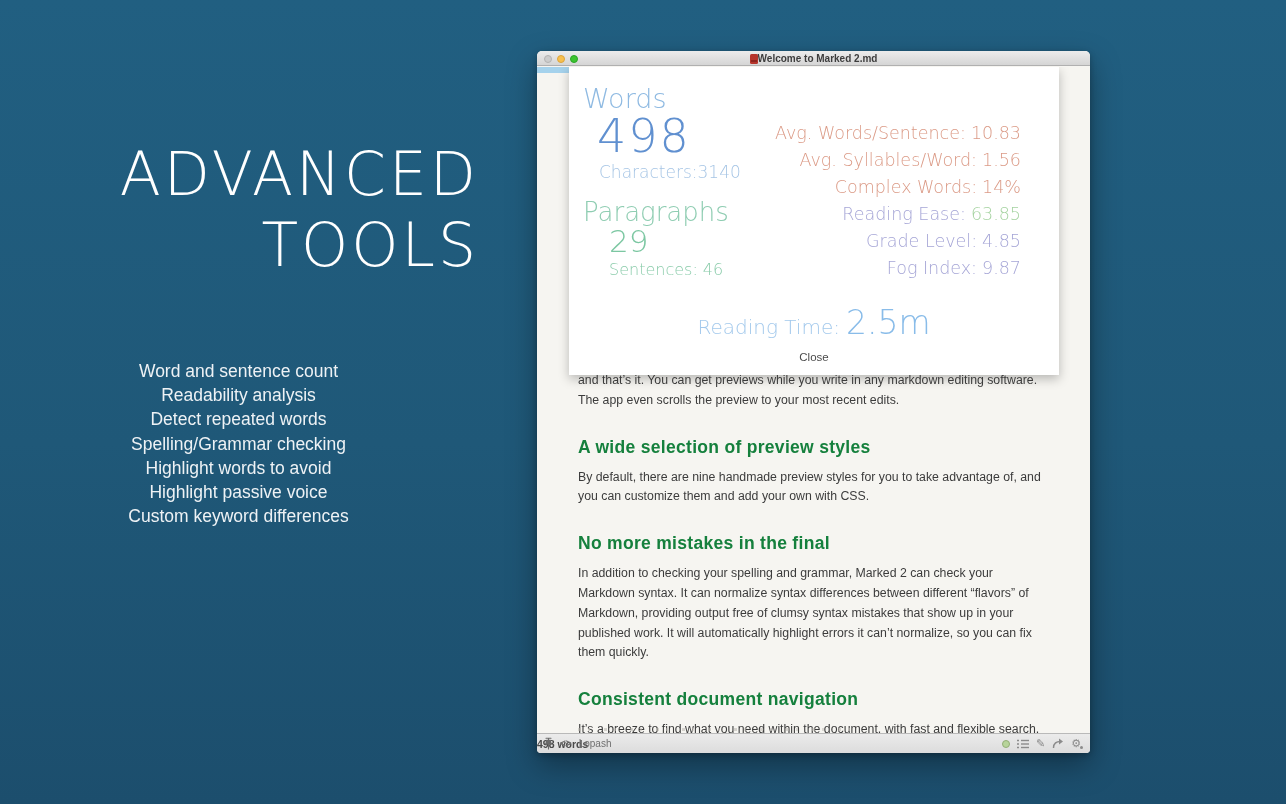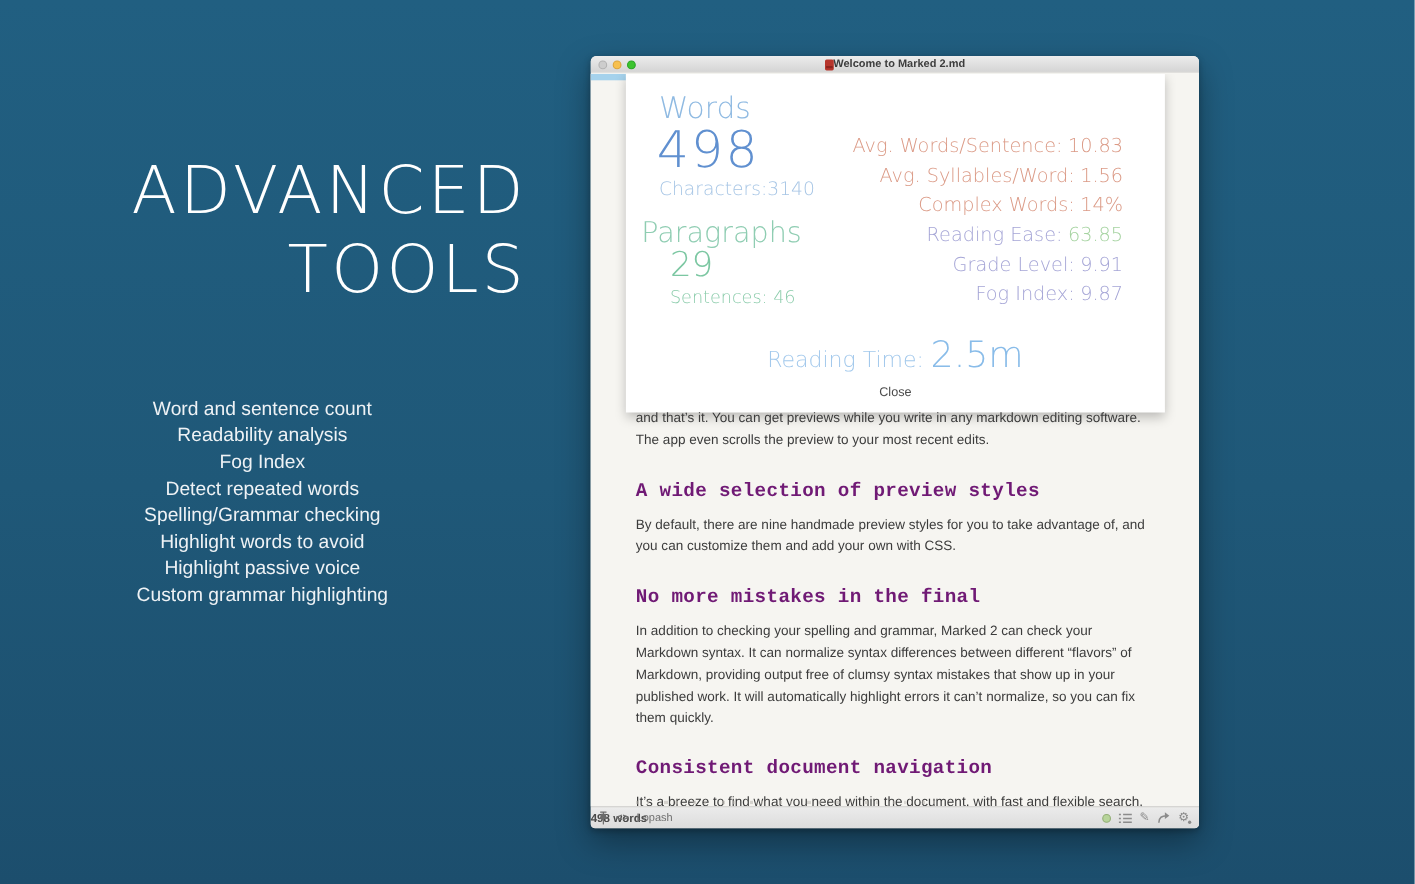--- a/index.html
+++ b/index.html
@@ -55,21 +55,21 @@
   }
   .progress-strip { position:absolute; left:0; top:0; width:32px; height:6px; background:#a5d2ec; }
 
   
   .stats-panel {
     position:absolute; left:32px; top:0; width:490px; height:308px;
     background:#ffffff; box-shadow:0 4px 10px rgba(0,0,0,0.25);
     font-family:"DejaVu Sans","Liberation Sans",sans-serif; font-weight:200;
   }
   .sp-abs { position:absolute; white-space:nowrap; }
-  .words-label  { left:14px; top:16px;  font-size:27px; color:#8fbae2;margin-left:16px; }
+  .words-label  { left:14px; top:16px;  font-size:27px; color:#8fbae2; }
   .words-value  { left:28px; top:42px;  font-size:46px; color:#6090d0; letter-spacing:2px; }
   .chars-line   { left:30px; top:95px;  font-size:17px; color:#a6c5e5; }
   .paras-label  { left:14px; top:130px; font-size:26px; color:#8fcdb2; }
   .paras-value  { left:40px; top:156px; font-size:31px; color:#7cc7a2; }
   .sents-line   { left:40px; top:193px; font-size:16px; color:#8bccab; }
 
   .stats-col { position:absolute; right:38px; top:53px; text-align:right; }
   .stat-row { font-size:17.5px; line-height:27px; white-space:nowrap;margin-left:12px; }
   .stat-value { margin-left:5px; }
   .warm   { color:#db9a86; }
@@ -85,22 +85,22 @@
     font-family:"Liberation Sans",sans-serif;
   }
 
   
   .article {
     position:absolute; top:304px; left:41px; right:41px;
     color:#3c3c3c; font-size:12.3px; line-height:19.8px;
   }
   .blk-p  { margin:0; }
   .blk-h2 {
-    font-family:Liberation Mono, monospace; font-weight:bold;
-    font-size:17.5px; line-height:22px; color:#701a75;
+    font-family:Liberation Sans, sans-serif; font-weight:bold;
+    font-size:17.5px; line-height:22px; color:#15803d;
     margin:25px 0 10px 0; letter-spacing:0.3px;
   }
   .clipped-text-line {
     position:absolute; bottom:2px; left:41px; width:280px; height:3px; opacity:0.55;
     background:repeating-linear-gradient(90deg,#b9b6b0 0 3px,transparent 3px 10px,#c4c1bb 10px 12px,transparent 12px 26px);
   }
 
   
   .statusbar {
     position:absolute; bottom:0; left:0; right:0; height:20px;
@@ -123,26 +123,25 @@
 <div class="hero-title">
 
 <div class="hero-line">ADVANCED</div>
     <div class="hero-line">TOOLS</div>
   </div>
 
 <div class="hero-features">
 
 <div class="feature">Word and sentence count</div>
     <div class="feature">Readability analysis</div>
-    <div class="feature">Fog Index</div>
     <div class="feature">Detect repeated words</div>
     <div class="feature">Spelling/Grammar checking</div>
     <div class="feature">Highlight words to avoid</div>
     <div class="feature">Highlight passive voice</div>
-    <div class="feature">Custom grammar highlighting</div>
+    <div class="feature">Custom keyword differences</div>
   </div>
 
 <div class="app-window">
 
   <div class="titlebar">
     <div class="traffic">
       <span class="tl tl-close"></span>
       <span class="tl tl-min"></span>
       <span class="tl tl-zoom"></span>
     </div>
@@ -175,21 +174,21 @@
 
           <div class="stat-row">
             <span class="stat-label warm">Complex Words:</span><span class="stat-value warm">14%</span>
           </div>
 
           <div class="stat-row">
             <span class="stat-label purple">Reading Ease:</span><span class="stat-value green">63.85</span>
           </div>
 
           <div class="stat-row">
-            <span class="stat-label purple">Grade Level:</span><span class="stat-value purple">9.91</span>
+            <span class="stat-label purple">Grade Level:</span><span class="stat-value purple">4.85</span>
           </div>
 
           <div class="stat-row">
             <span class="stat-label purple">Fog Index:</span><span class="stat-value purple">9.87</span>
           </div>
         </div>
 
       <div class="reading-time">
         <span class="rt-label">Reading Time:</span><span class="rt-value">2.5m</span>
       </div>

